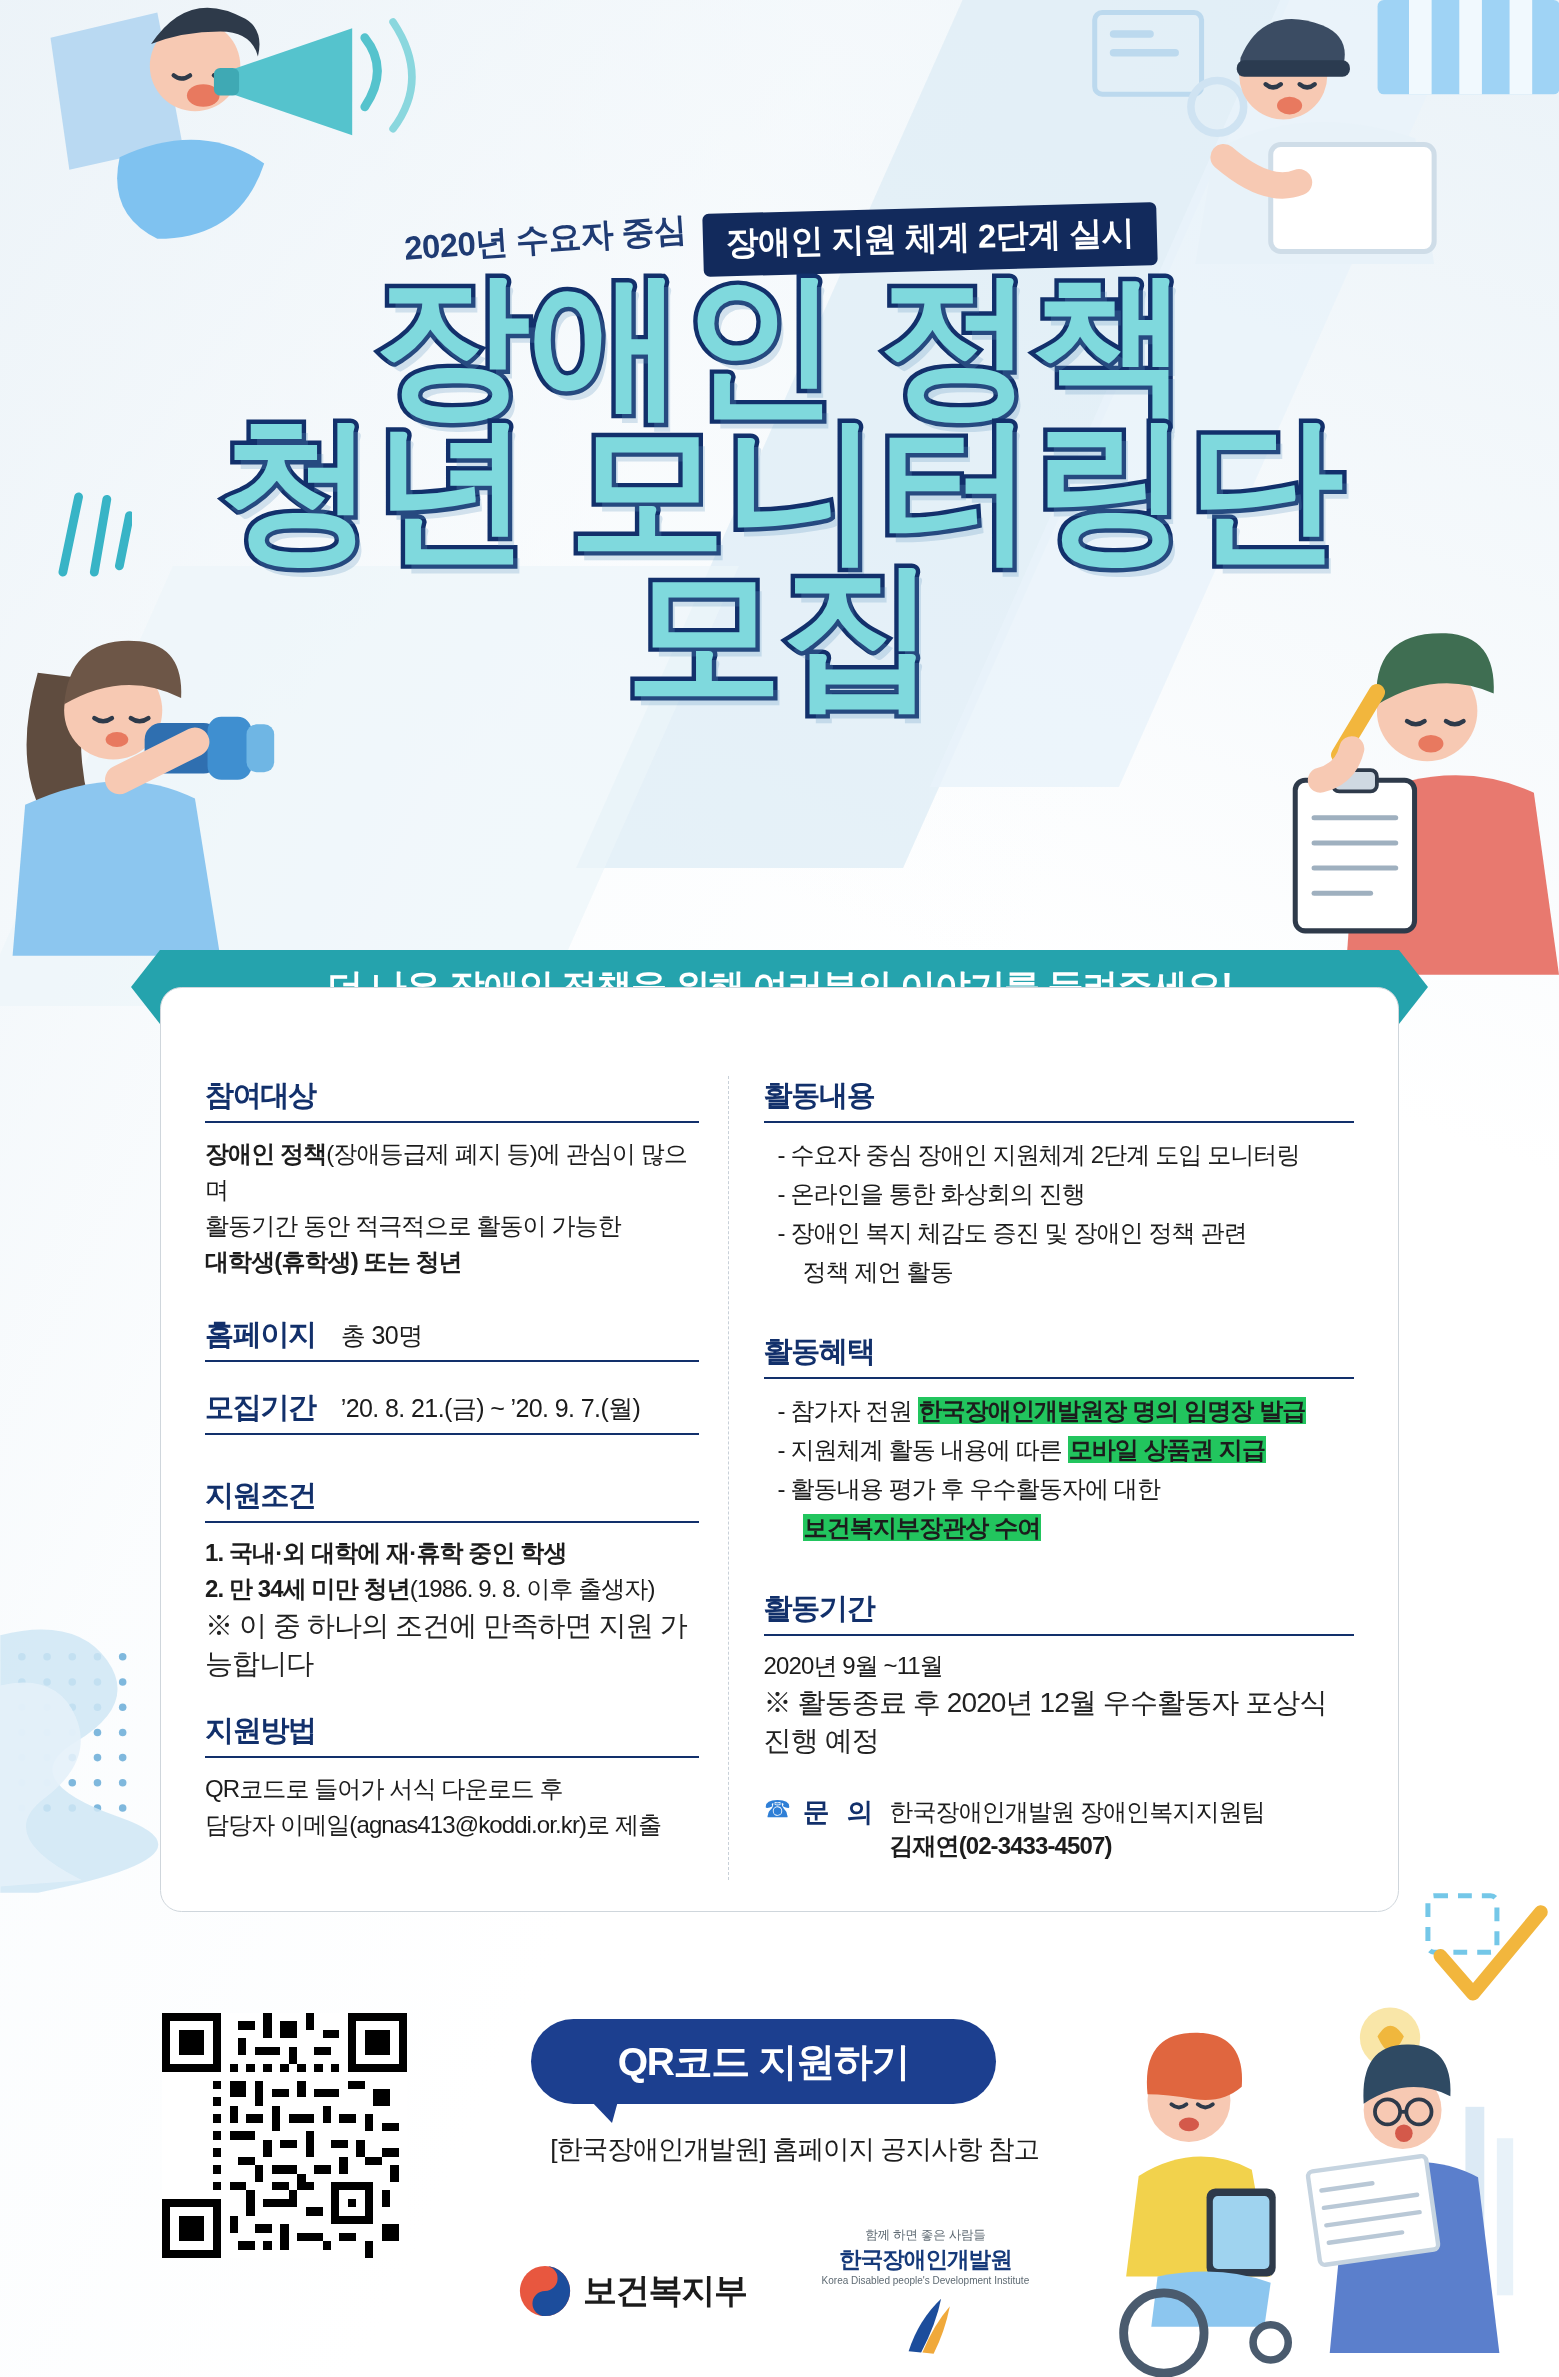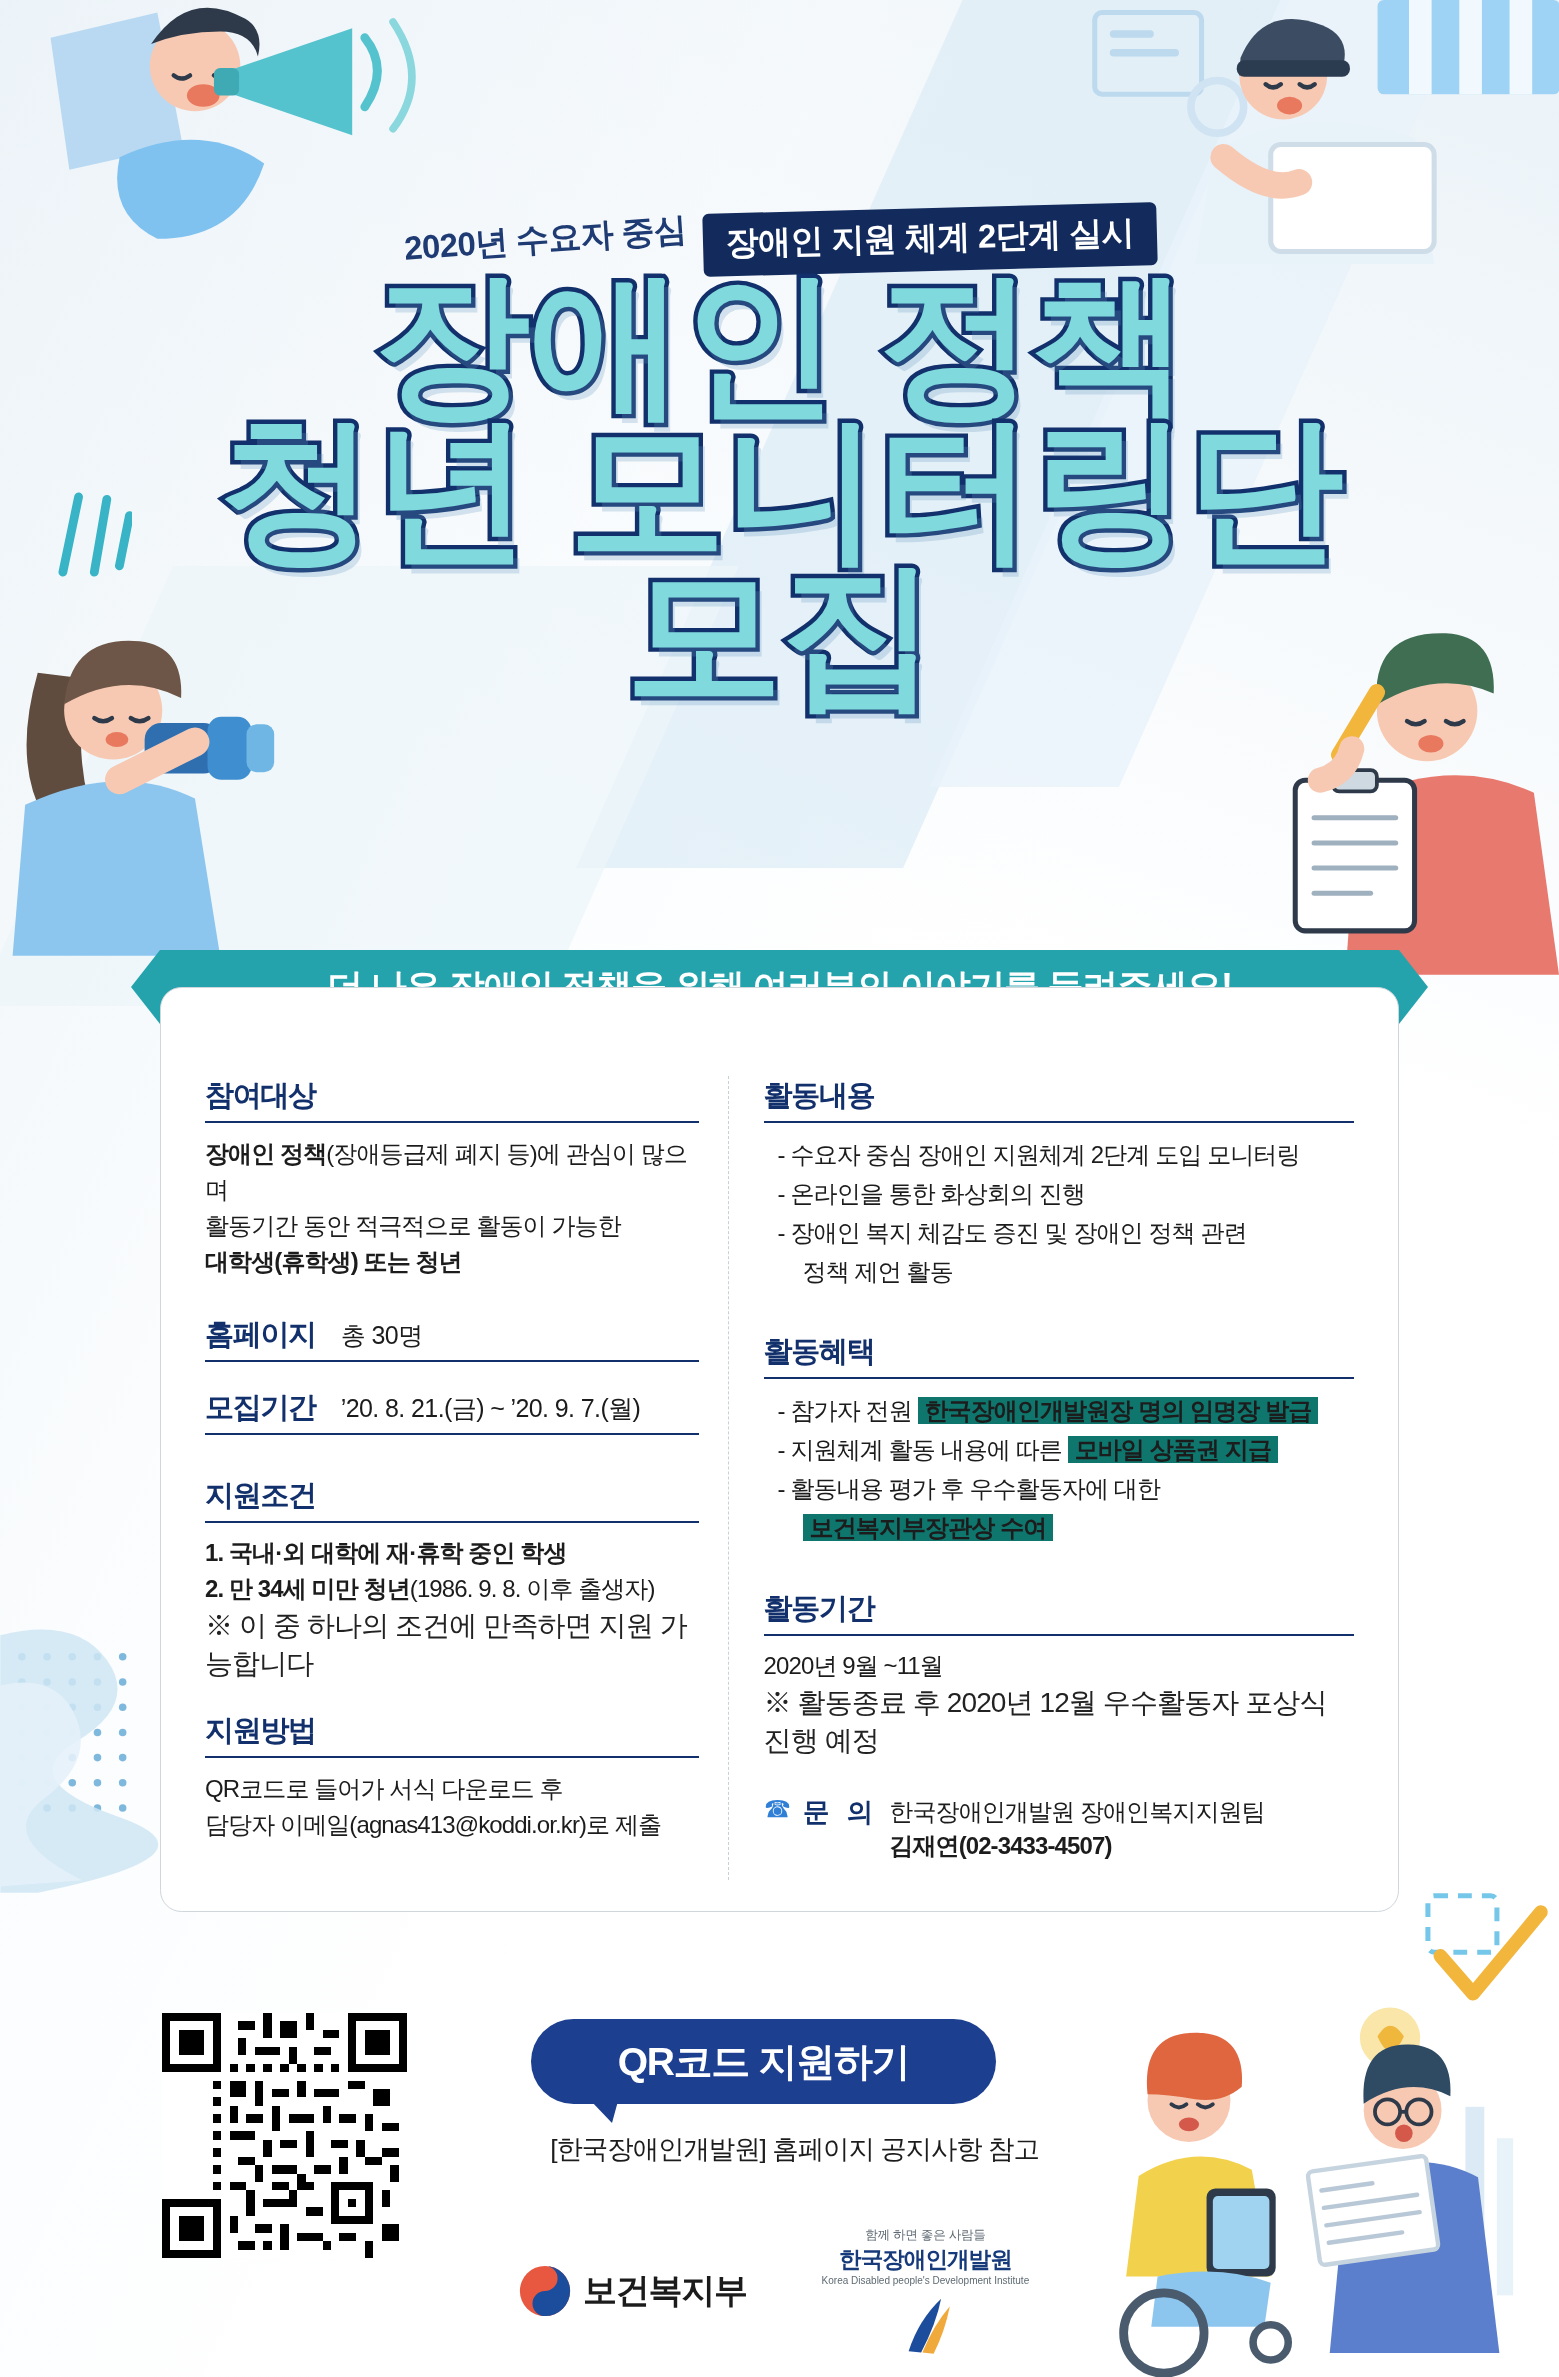--- a/index.html
+++ b/index.html
@@ -171,23 +171,23 @@
     line-height: 1.5;
     color: #1c1c1c;
     letter-spacing: -0.9px;
   }
   .body-text b { font-weight: 800; }
   .spacer-lg { height: 35px; }
   .spacer-md { height: 28px; }
   .spacer-sm { height: 14px; }
   .note { font-size: 28px; color: #222; letter-spacing: -0.9px; }
   .hl {
-    background: #0f766e;
+    background: #22c55e;
     font-weight: 800;
-    padding: 0 7px;
+    padding: 0 1px;
   }
   ul.dash {
     list-style: none;
     margin: 14px;
     padding: 0;
   }
   ul.dash li {
     font-size: 24px;
     line-height: 1.52;
     color: #1c1c1c;

